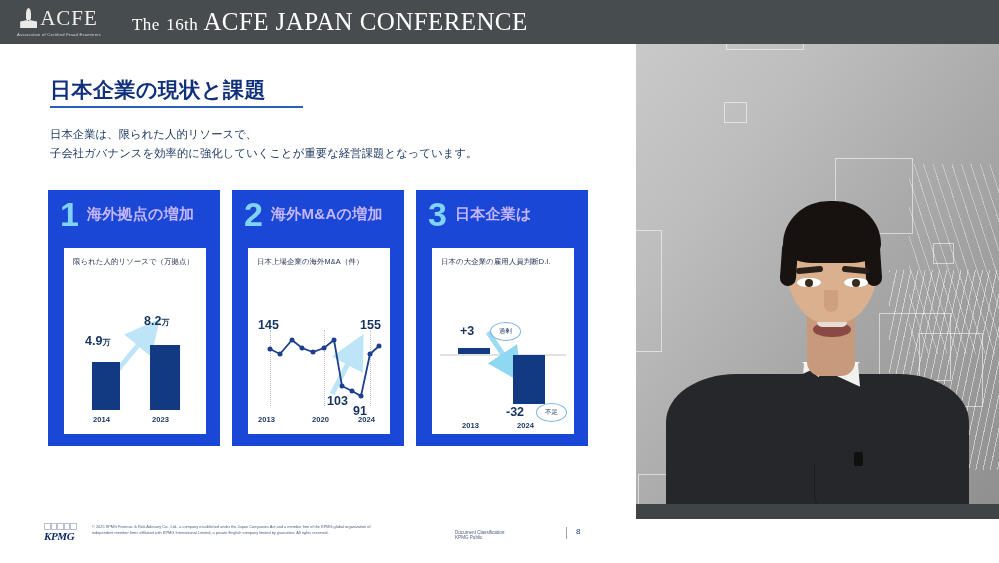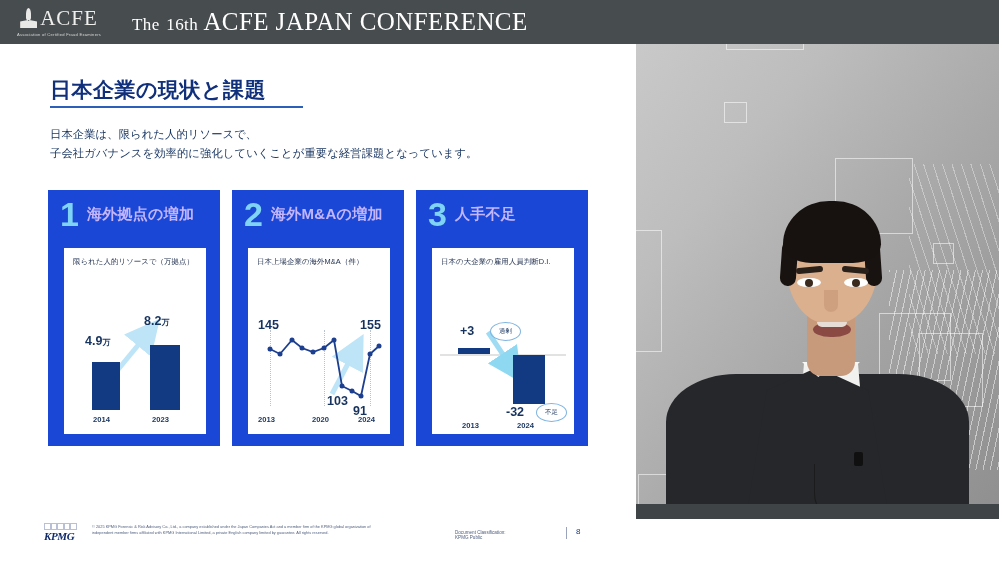--- a/index.html
+++ b/index.html
@@ -204,21 +204,21 @@
           <div class="axis-lab" style="left:10px;top:141px;">2013</div>
           <div class="axis-lab" style="left:64px;top:141px;">2020</div>
           <div class="axis-lab" style="left:110px;top:141px;">2024</div>
         </div>
       </div>
     </div>
 
     <div class="card" id="card3">
       <div class="card-head">
         <span class="card-num">3</span>
-        <span class="card-label">人手不足</span>
+        <span class="card-label">日本企業は</span>
       </div>
       <div class="chart-box">
         <div class="chart-title">日本の大企業の雇用人員判断D.I.</div>
         <div class="chart-area">
           <div style="position:absolute;left:8px;top:80px;width:126px;height:1.5px;background:#e2e2e2;"></div>
           <svg width="142" height="160" style="position:absolute;left:0;top:0;">
             <defs>
                 <marker id="ah3" markerWidth="7" markerHeight="7" refX="2" refY="3.5" orient="auto">
               <path d="M0,0 L7,3.5 L0,7 z" fill="#8fd8f2"></path>
                 </marker>

